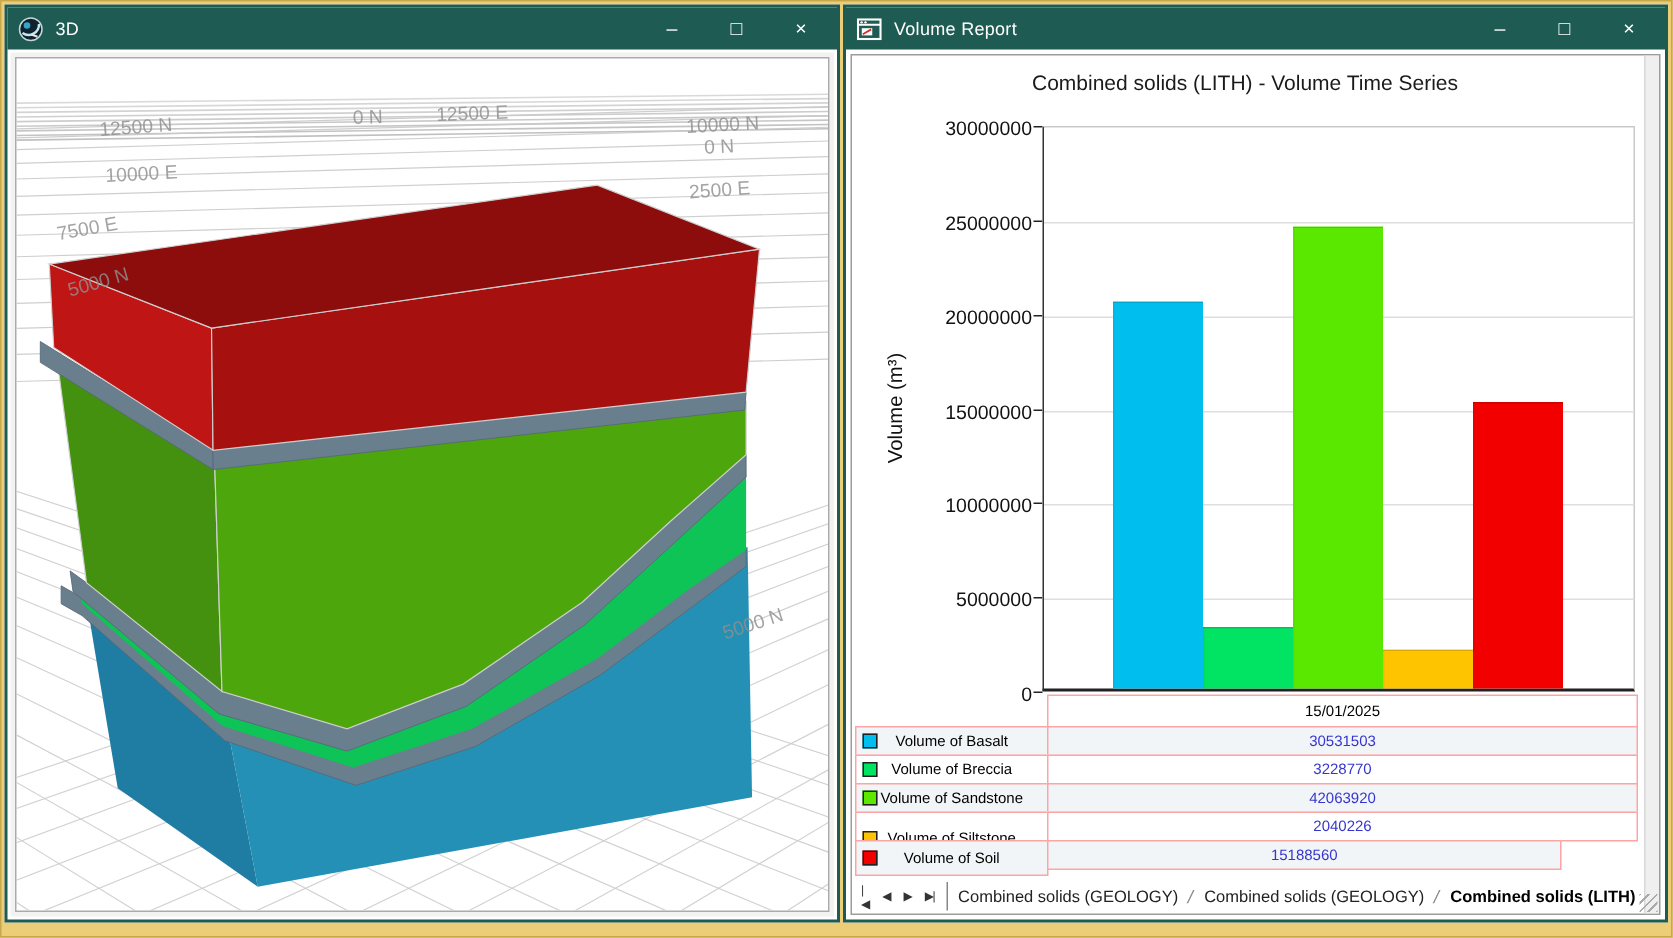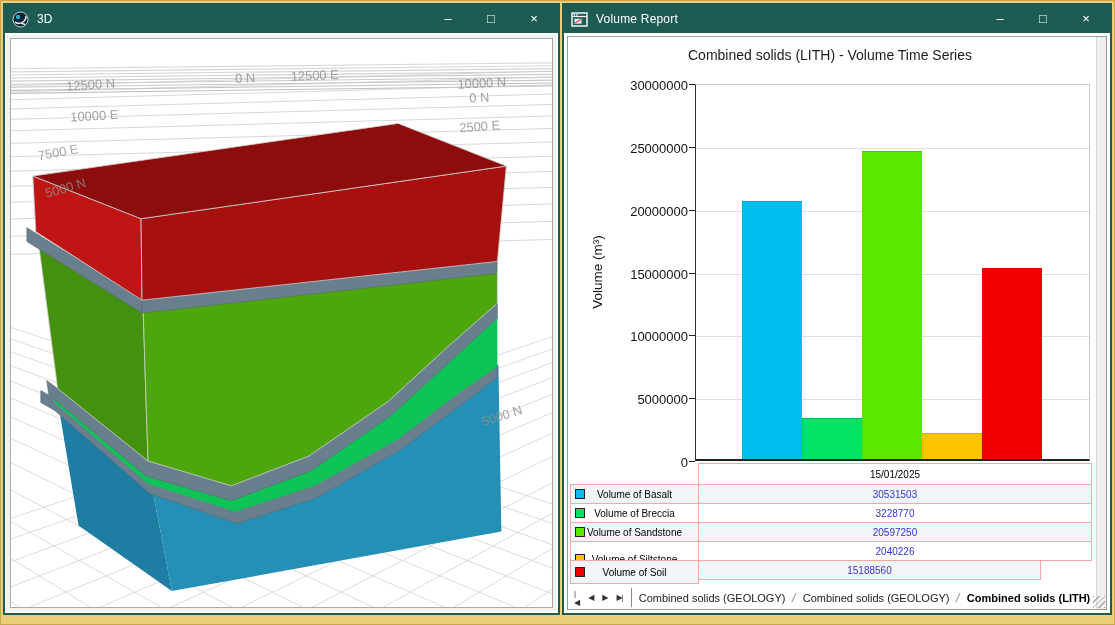--- a/index.html
+++ b/index.html
@@ -224,21 +224,21 @@
           <span class="swatch" style="background: rgb(0, 227, 99);"></span>
         </div>
         <div class="tcell" style="left: 130px; top: 466px; width: 394px; height: 20px; background: rgb(255, 255, 255); color: rgb(53, 53, 206); align-items: center;">
           <span>3228770</span>
         </div>
         <div class="tcell" style="left: 2px; top: 485px; width: 129px; height: 20px; background: rgb(242, 245, 247);">
           <span>Volume of Sandstone</span>
           <span class="swatch" style="background: rgb(91, 232, 0);"></span>
         </div>
         <div class="tcell" style="left: 130px; top: 485px; width: 394px; height: 20px; background: rgb(242, 245, 247); color: rgb(53, 53, 206);">
-          <span>20597250</span>
+          <span>42063920</span>
         </div>
         <div class="tcell" style="left: 2px; top: 504px; width: 129px; height: 36px; background: rgb(255, 255, 255);">
           <span>Volume of Siltstone</span>
           <span class="swatch" style="background: rgb(255, 196, 0);"></span>
         </div>
         <div class="tcell" style="left: 130px; top: 504px; width: 394px; height: 20px; background: rgb(255, 255, 255); color: rgb(53, 53, 206);">
           <span>2040226</span>
         </div>
         <div class="tcell" style="left: 2px; top: 523px; width: 129px; height: 24px; background: rgb(242, 245, 247);">
           <span>Volume of Soil</span>

